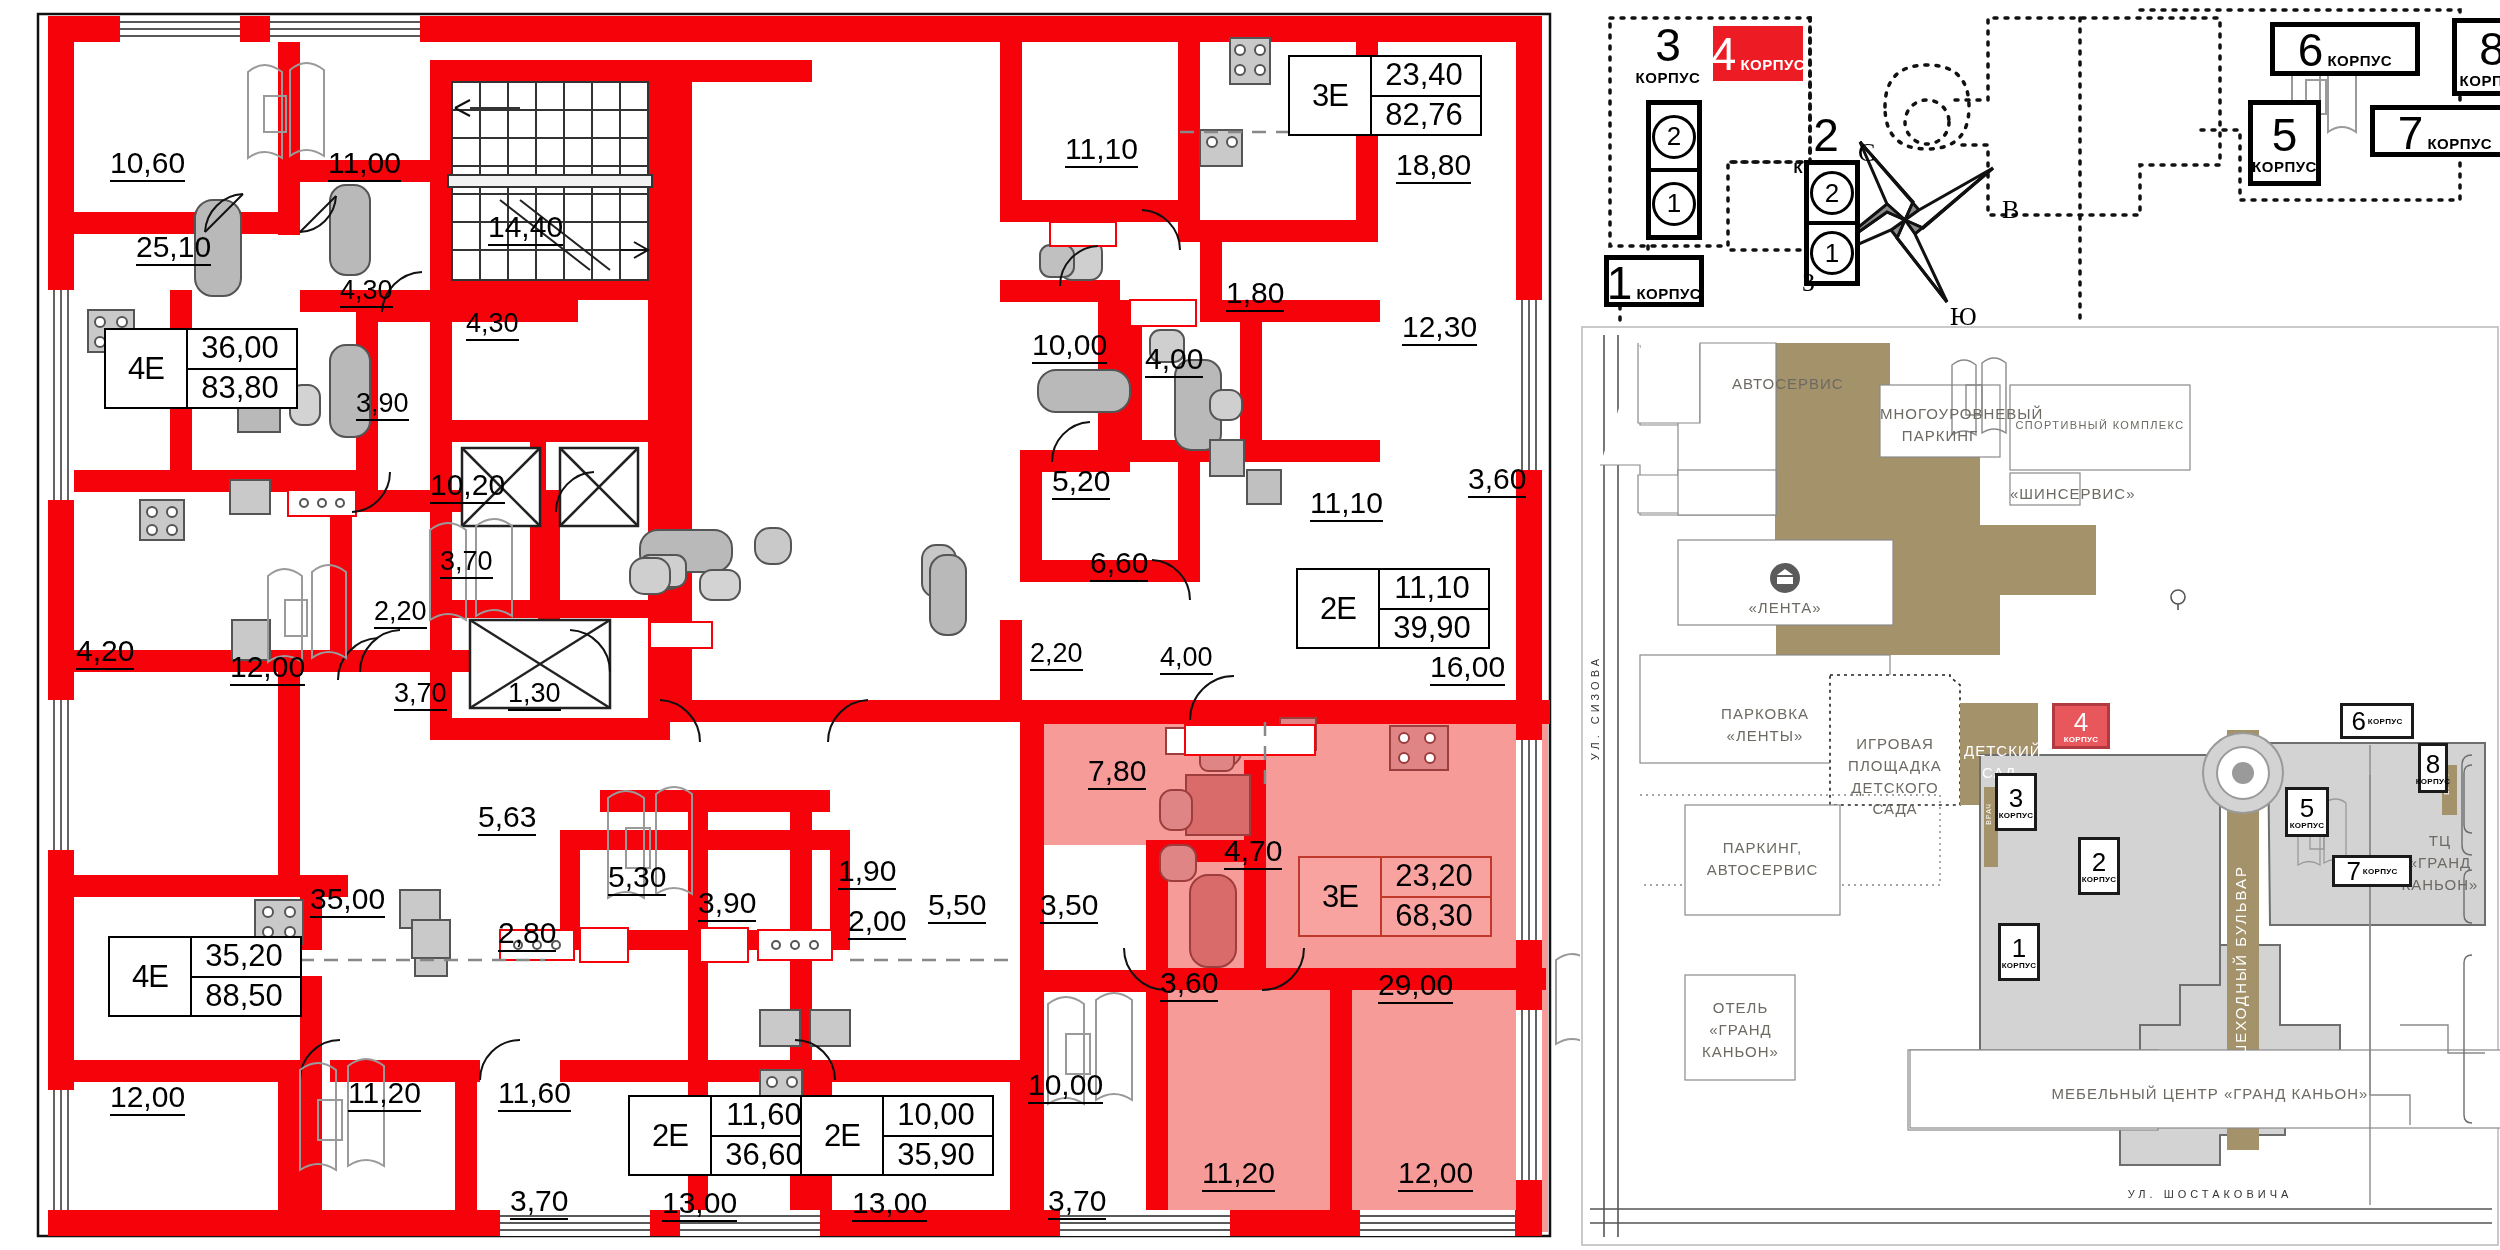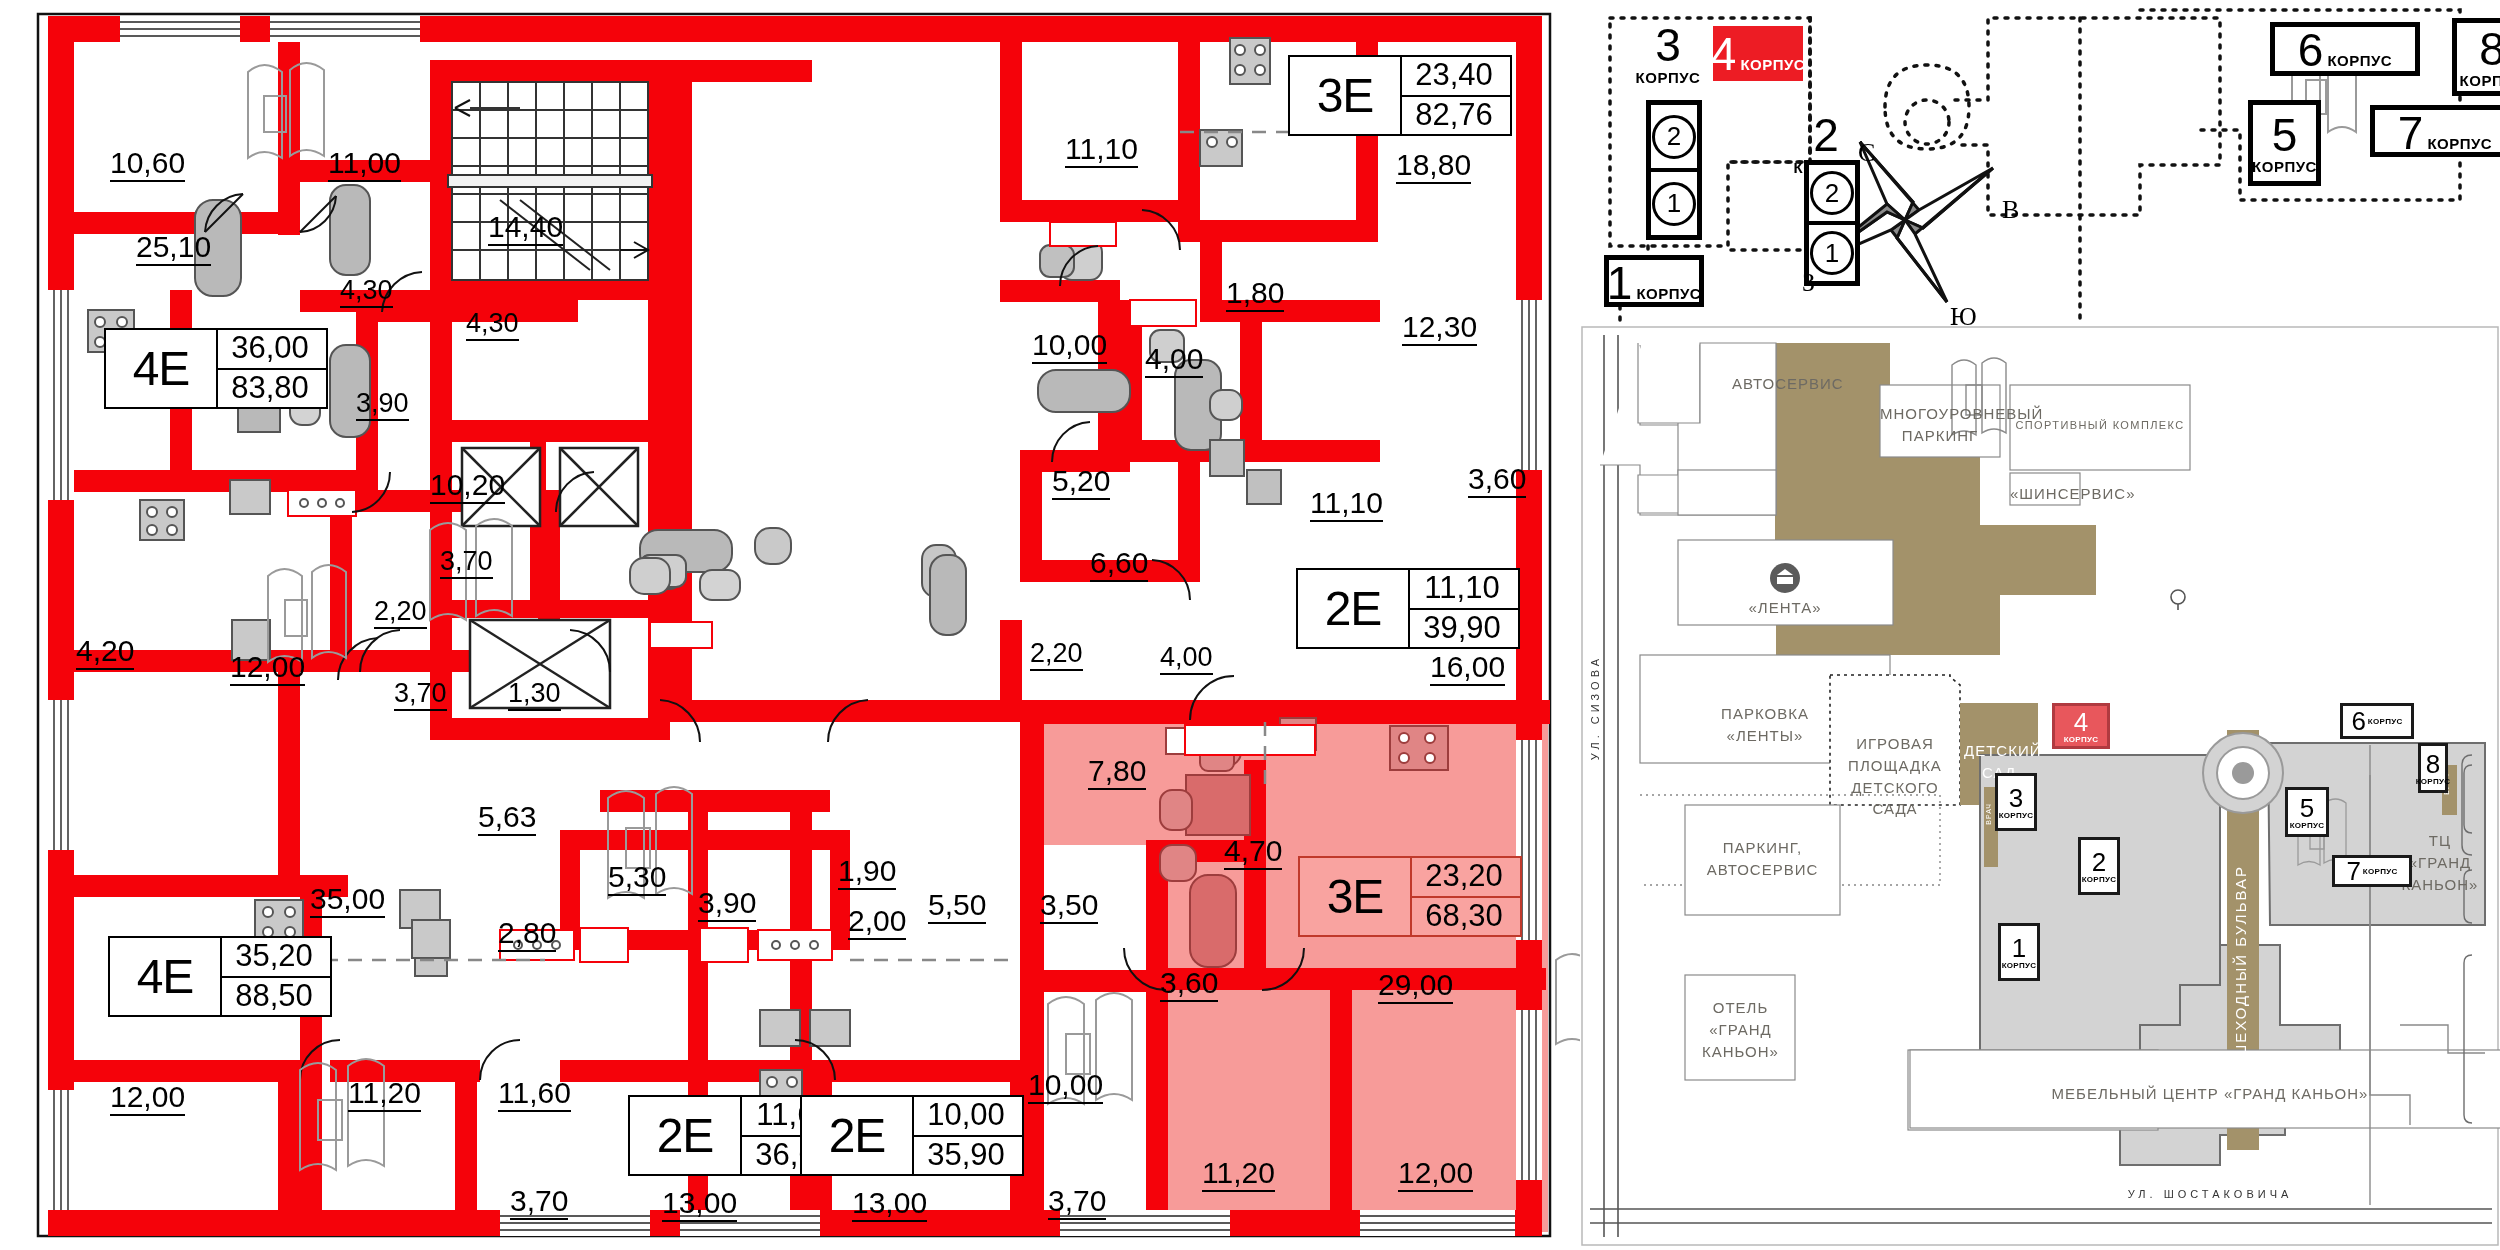--- a/index.html
+++ b/index.html
@@ -11,21 +11,21 @@
   #fp-svg{position:absolute;left:0;top:0;width:1580px;height:1250px;}
 
   
   .area{position:absolute;font-family:"Liberation Sans",sans-serif;font-size:30px;color:#000;
         white-space:nowrap;border-bottom:2.5px solid #000;line-height:1.02;padding-bottom:1px;}
   .area.sm{font-size:27px;}
 
   
   .aptbox{position:absolute;display:flex;border:2px solid #000;background:#fff;}
   .aptbox .tp{display:flex;align-items:center;justify-content:center;
-              font-size:48px;font-weight:400;padding:0 24px;min-width:62px;letter-spacing:-1px;}
+              font-size:31px;font-weight:400;padding:0 9px;min-width:62px;letter-spacing:-1px;}
   .aptbox .nums{display:flex;flex-direction:column;border-left:2px solid #000;min-width:108px;}
   .aptbox .nums span{font-size:31px;text-align:center;padding:1px 8px 2px 4px;line-height:1.12;}
   .aptbox .nums span:first-child{border-bottom:2px solid #000;}
 
   
   .aptbox.hl{border-color:#c0392b;background:#f9a3a0;}
   .aptbox.hl .nums{border-left-color:#c0392b;}
   .aptbox.hl .nums span:first-child{border-bottom-color:#c0392b;}
 
   

